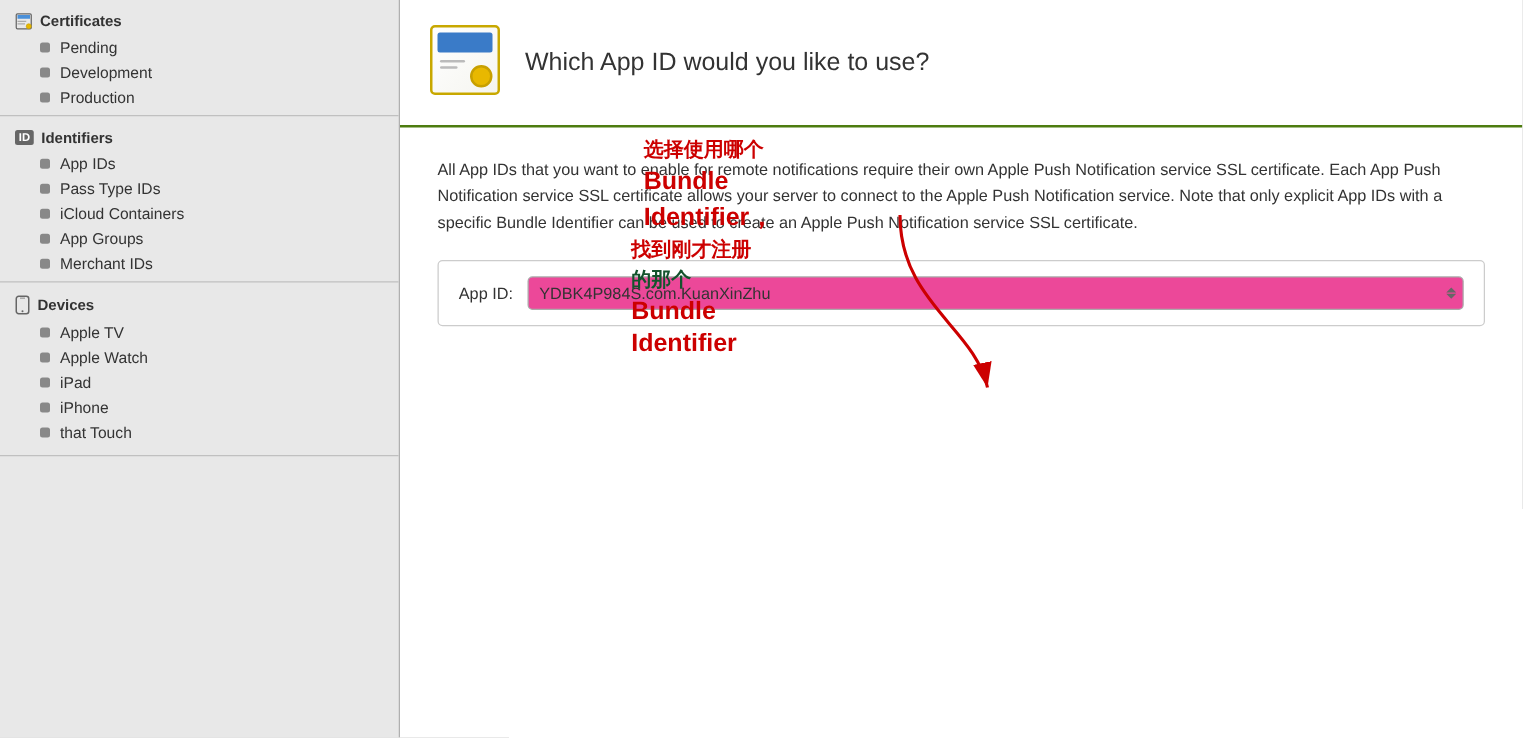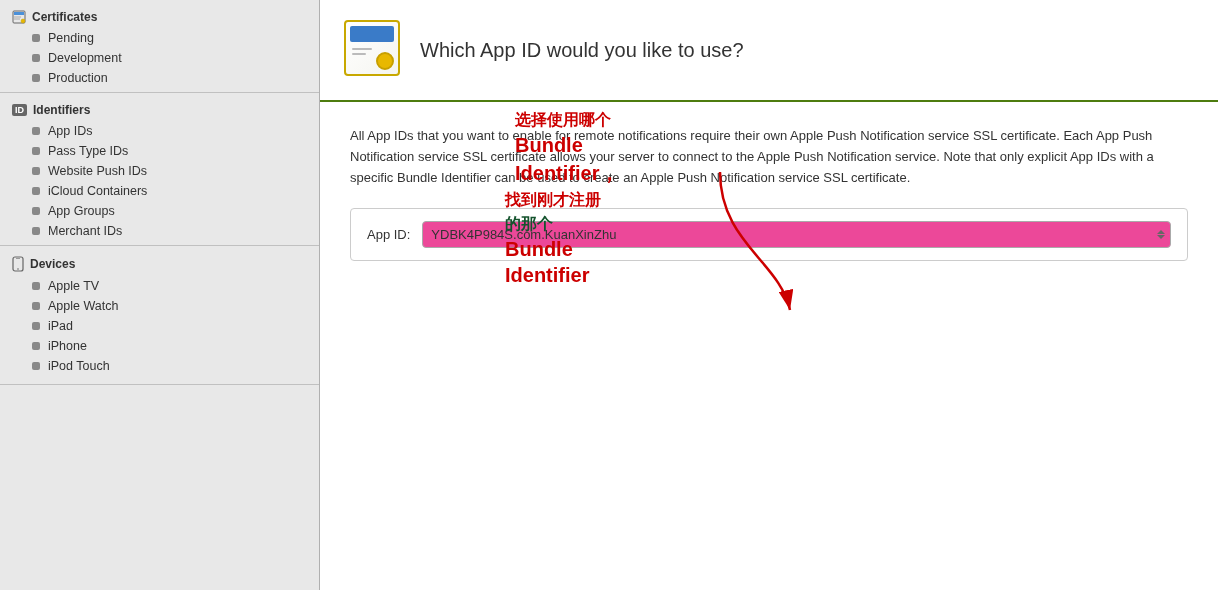--- a/index.html
+++ b/index.html
@@ -307,24 +307,20 @@
     <div class="sidebar-item">
       <span class="sidebar-item-dot"></span>
       <span>App IDs</span>
     </div>
     <div class="sidebar-item">
       <span class="sidebar-item-dot"></span>
       <span>Pass Type IDs</span>
     </div>
     <div class="sidebar-item">
       <span class="sidebar-item-dot"></span>
-      <span>Website Push IDs</span>
-    </div>
-    <div class="sidebar-item">
-      <span class="sidebar-item-dot"></span>
       <span>iCloud Containers</span>
     </div>
     <div class="sidebar-item">
       <span class="sidebar-item-dot"></span>
       <span>App Groups</span>
     </div>
     <div class="sidebar-item">
       <span class="sidebar-item-dot"></span>
       <span>Merchant IDs</span>
     </div>
@@ -352,21 +348,21 @@
     <div class="sidebar-item">
       <span class="sidebar-item-dot"></span>
       <span>iPad</span>
     </div>
     <div class="sidebar-item">
       <span class="sidebar-item-dot"></span>
       <span>iPhone</span>
     </div>
     <div class="sidebar-item">
       <span class="sidebar-item-dot"></span>
-      <span>iPod Touch</span>
+      <span>that Touch</span>
     </div>
   </div>
 
   <div class="sidebar-bottom-divider"></div>
 
 
 </div>
 
 <div class="main-content">
   <div class="content-inner">

